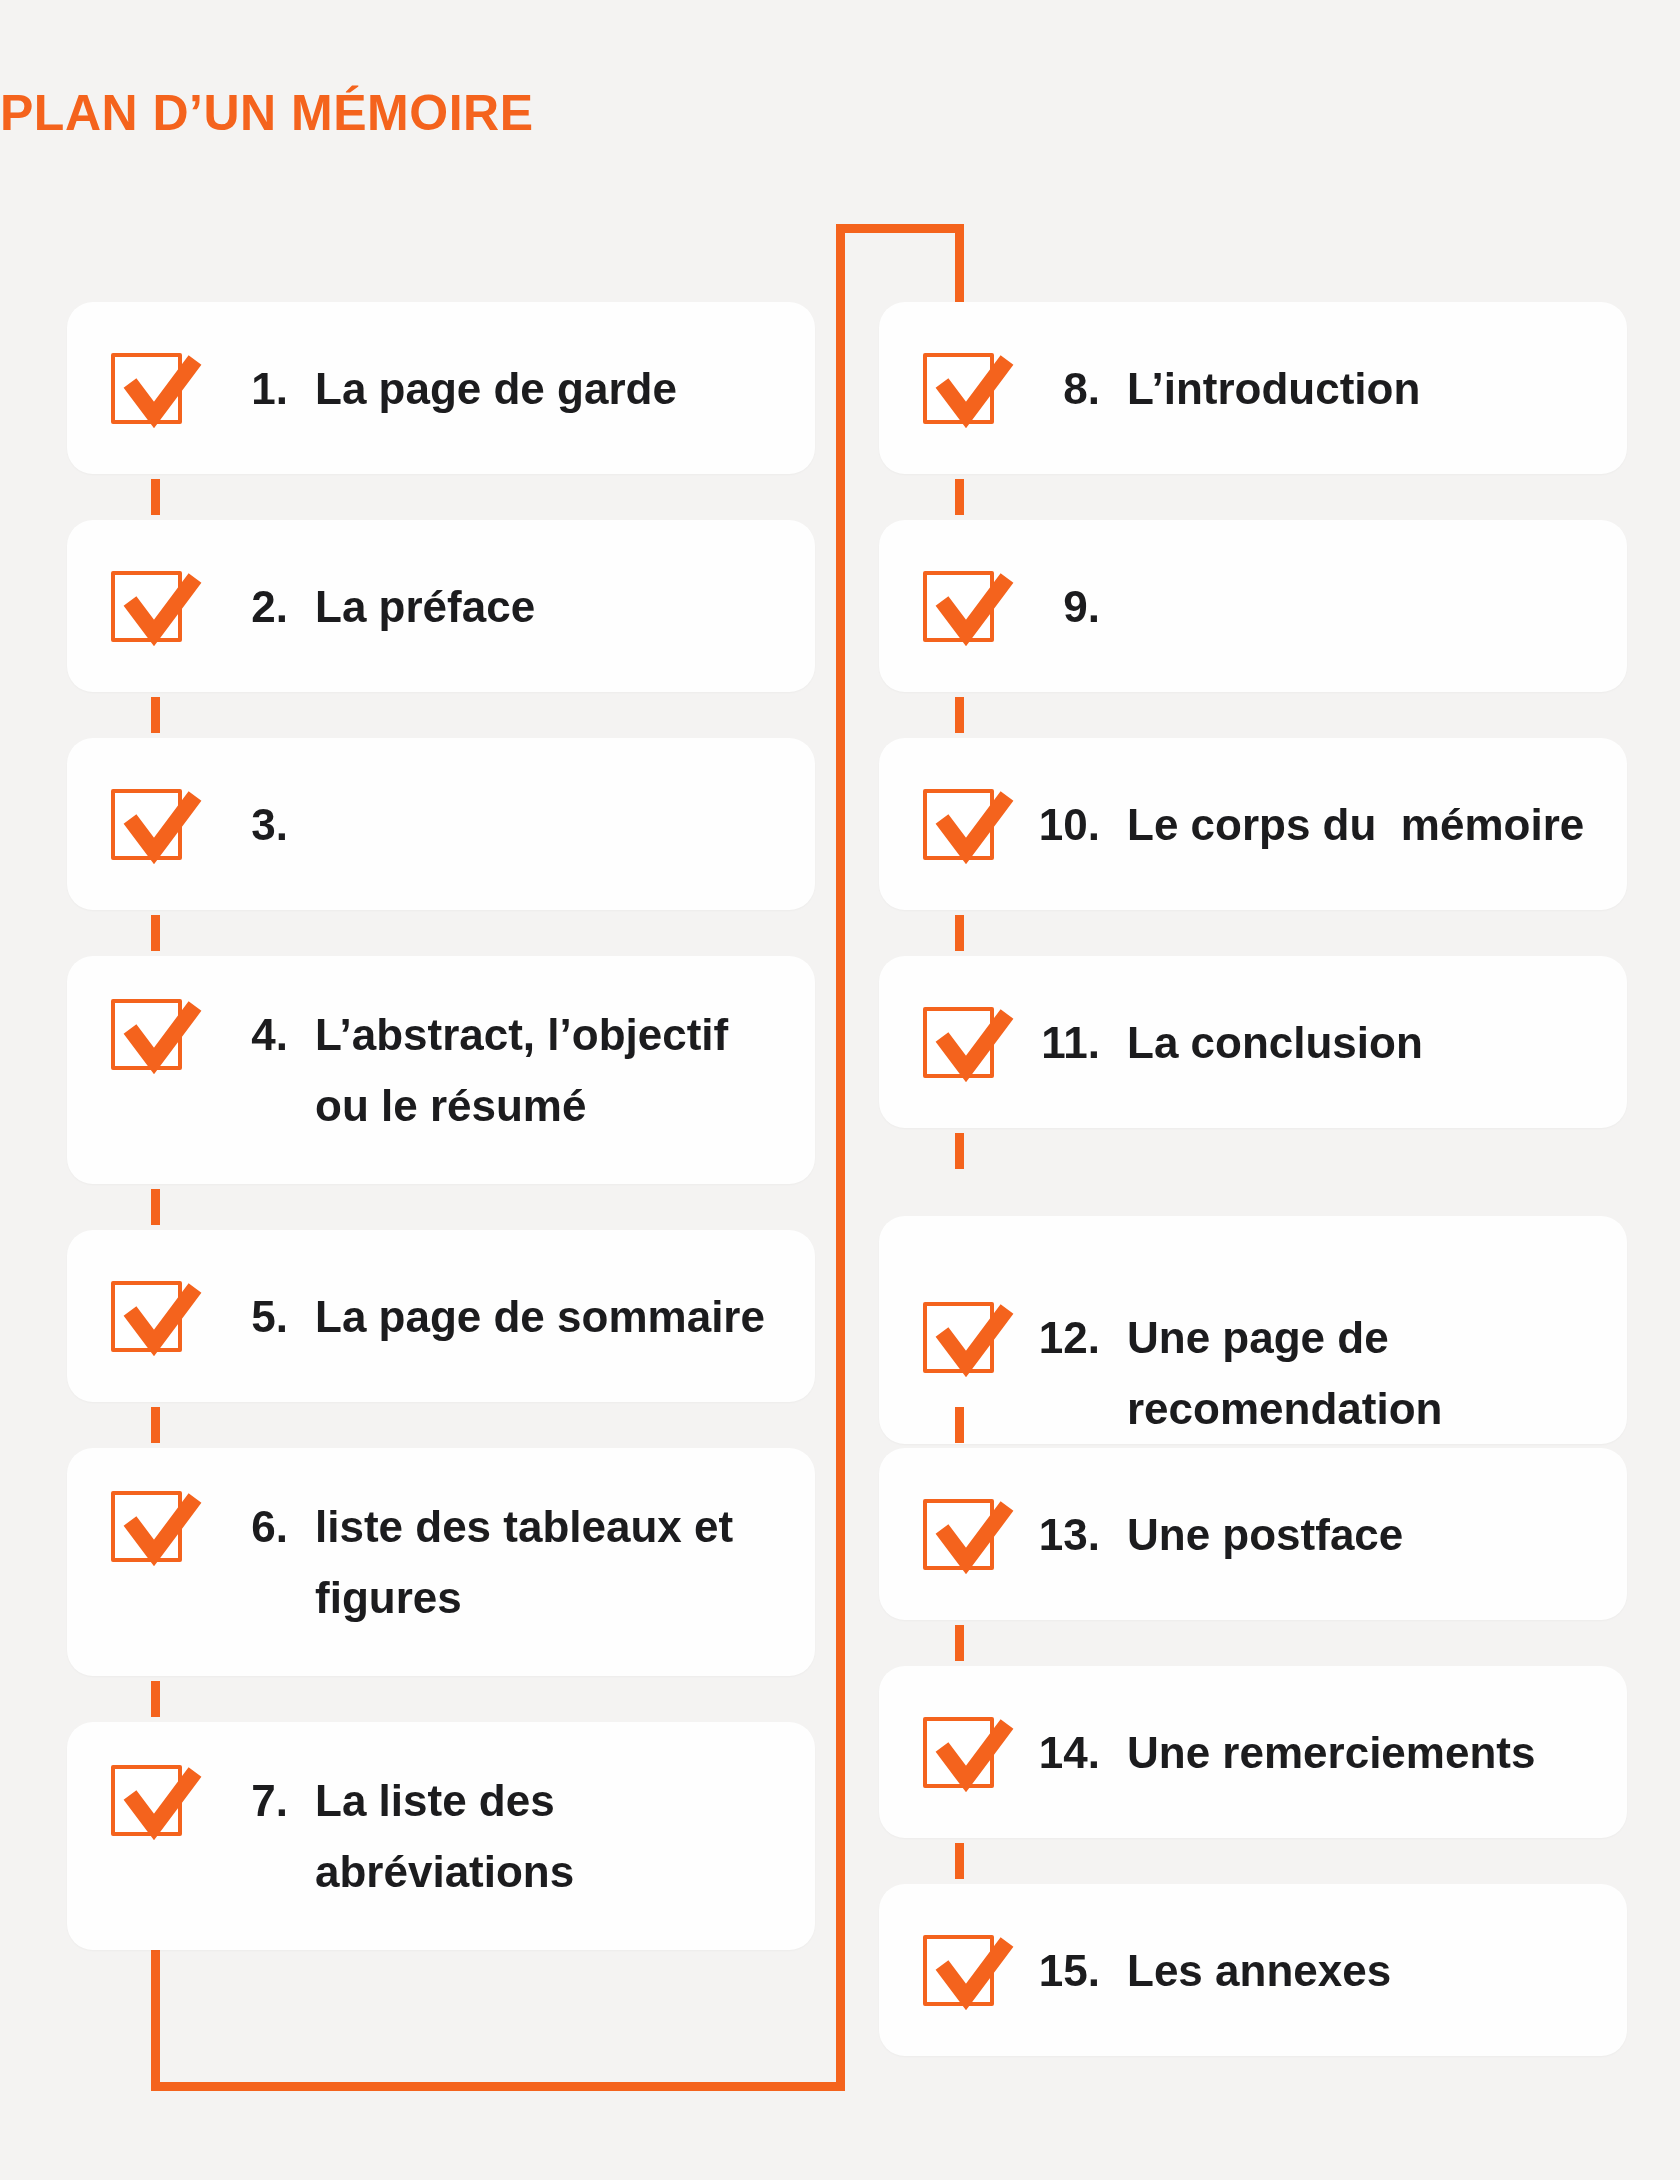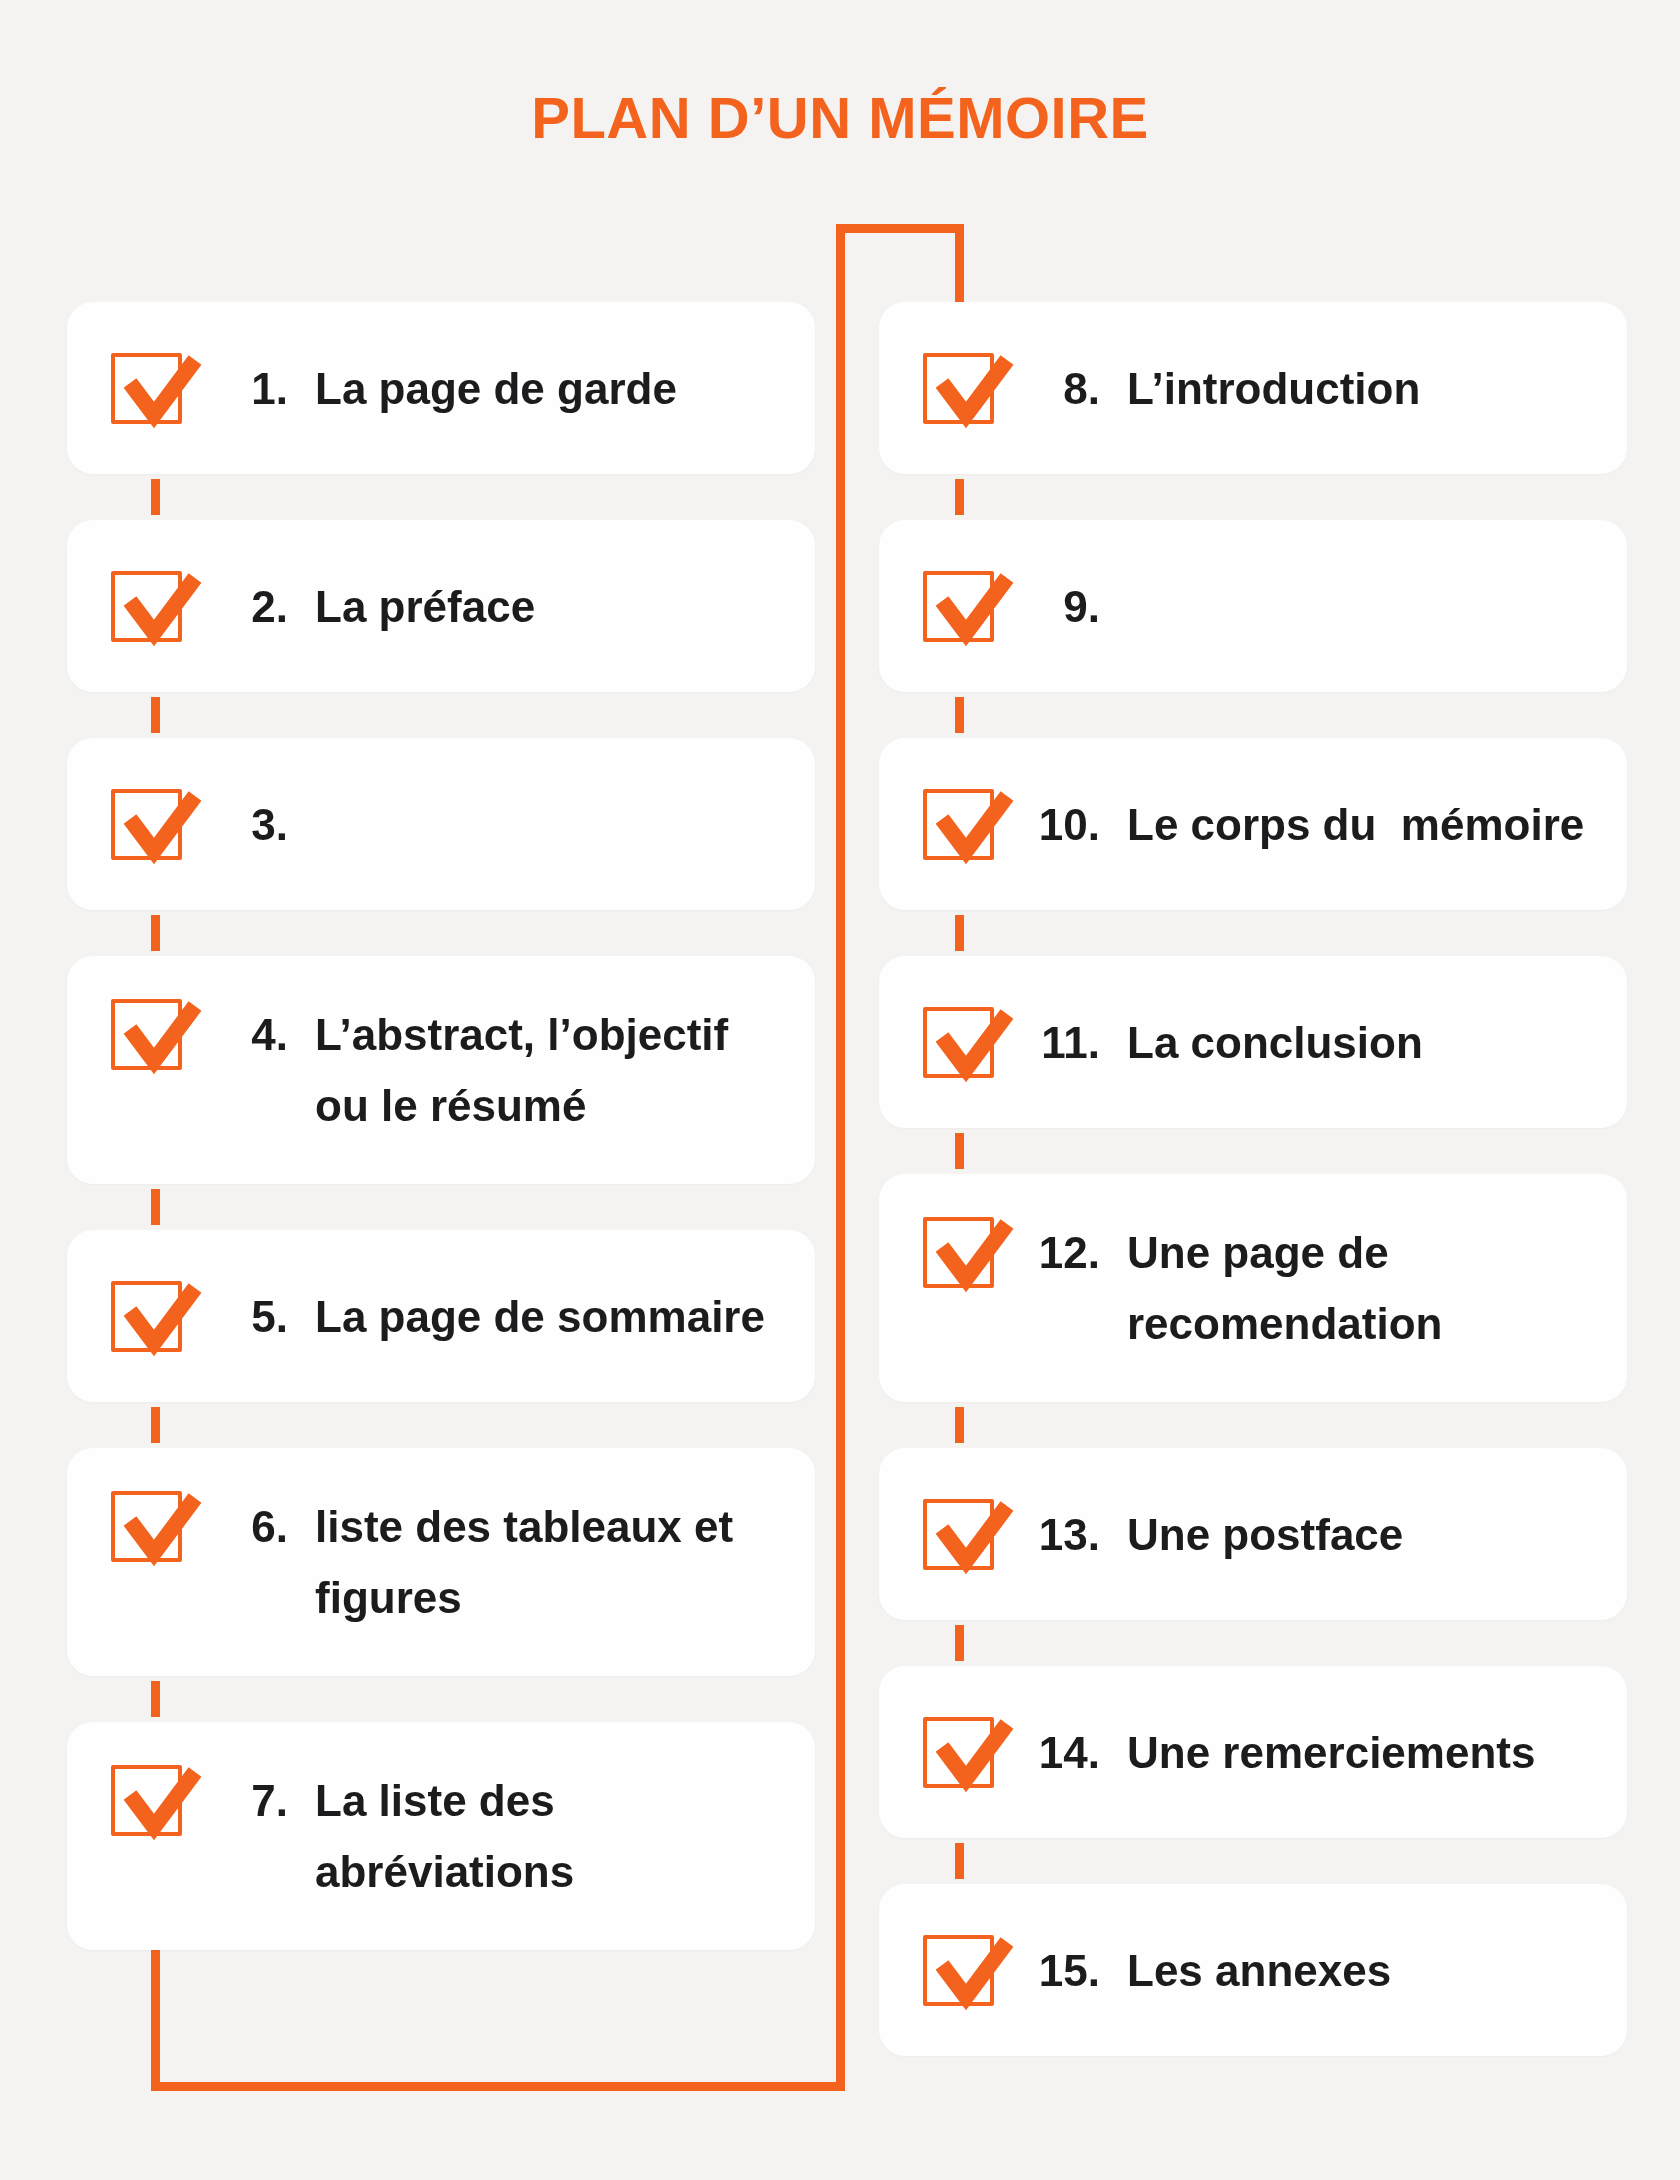--- a/index.html
+++ b/index.html
@@ -13,22 +13,22 @@
   .canvas{
     position:relative;
     width:1680px;height:2180px;
     background:var(--bg);
     font-family:"Liberation Sans", sans-serif;
     overflow:hidden;
   }
   .title{
     position:absolute;
     top:84px;left:0;width:100%;
-    text-align:center;
-    font-size:58px;
+    text-align:left;
+    font-size:50px;
     font-weight:bold;
     letter-spacing:0.5px;
     color:var(--accent);
   }
   .card{
     position:absolute;
     background:var(--card);
     border-radius:26px;
     display:flex;
     align-items:center;
@@ -218,21 +218,21 @@
         <span class="checkbox">
           <svg width="71" height="71" viewBox="0 0 71 71">
             <polyline points="15,29 39,61 80,6" fill="none" stroke="#F4631D" stroke-width="16" stroke-linecap="butt" stroke-linejoin="miter"></polyline>
           </svg>
         </span>
         <span class="num">11.</span>
         <span class="label">La conclusion</span>
       </div>
     </div>
       <div class="dash" style="left: 955px; top: 1133px; width: 9px; height: 36px;"></div>
-      <div class="card" style="left: 879px; top: 1174px; width: 748px; height: 228px;">
+      <div class="card" style="left: 879px; top: 1216px; width: 748px; height: 228px; align-items: flex-end;">
       <div class="row">
         <span class="checkbox">
           <svg width="71" height="71" viewBox="0 0 71 71">
             <polyline points="15,29 39,61 80,6" fill="none" stroke="#F4631D" stroke-width="16" stroke-linecap="butt" stroke-linejoin="miter"></polyline>
           </svg>
         </span>
         <span class="num">12.</span>
         <span class="label">Une page de
 recomendation</span>
       </div>

